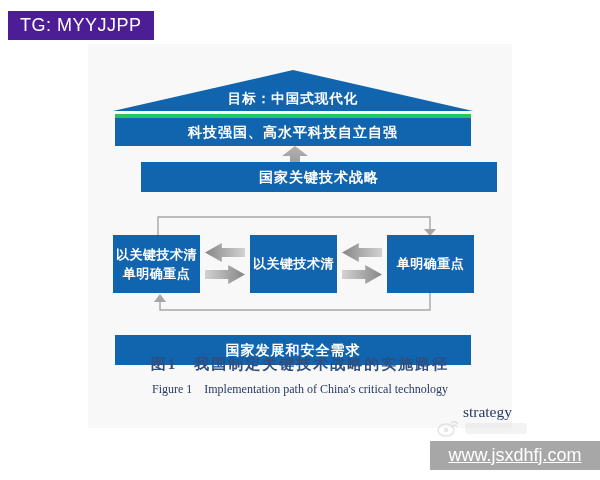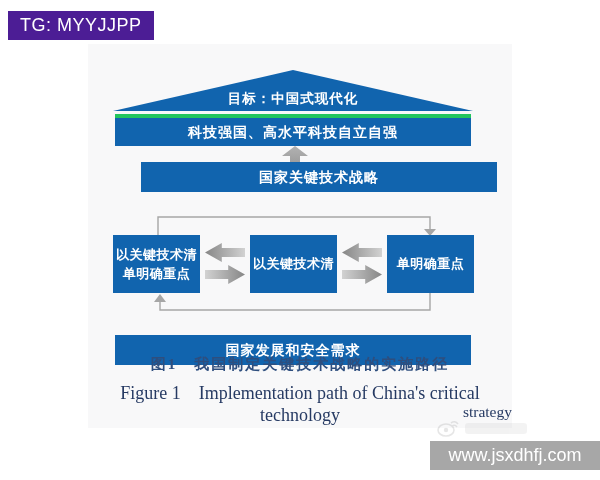--- a/index.html
+++ b/index.html
@@ -2,21 +2,21 @@
 <html><head>
 <meta charset="utf-8">
 <style>
   html,body{margin:0;padding:0;background:#ffffff;}
   .screen{position:relative;width:600px;height:480px;background:#ffffff;overflow:hidden;
           font-family:"Liberation Sans",sans-serif;}
   
   .tg-badge{position:absolute;left:8px;top:11px;height:29px;line-height:29px;
             padding:0 12px;background:#4c1d95;color:#ffffff;font-size:18px;letter-spacing:.5px;}
   .url-badge{position:absolute;left:430px;top:441px;width:170px;height:29px;line-height:29px;
-             background:#a7a7a7;color:#ffffff;font-size:18px;text-align:center;}
+             background:#a7a7a7;color:#ffffff;font-size:18px;text-align:center;text-decoration:underline;}
   .weibo-mark{position:absolute;left:437px;top:419px;width:110px;height:18px;opacity:.22;}
   .weibo-mark .blob{position:absolute;left:28px;top:4px;width:62px;height:11px;background:#c9c9c9;
                     border-radius:3px;}
   
   .panel{position:absolute;left:88px;top:44px;width:424px;height:384px;background:#f8f8f9;}
   .roof{position:absolute;left:25px;top:26px;width:360px;height:41px;background:#1164ae;
         clip-path:polygon(50% 0,100% 100%,0 100%);}
   .roof span{position:absolute;left:0;right:0;bottom:3px;text-align:center;color:#ffffff;
              font-size:13.5px;font-weight:bold;letter-spacing:1px;}
   .bar{position:absolute;left:27px;width:356px;height:30px;background:#1164ae;color:#ffffff;
@@ -31,21 +31,21 @@
   .harrow{position:absolute;width:40px;height:19px;}
   .harrow.left{clip-path:polygon(0 50%,42% 0,42% 26%,100% 26%,100% 74%,42% 74%,42% 100%);
                background:linear-gradient(90deg,#868686,#d2d2d2);}
   .harrow.right{clip-path:polygon(100% 50%,58% 0,58% 26%,0 26%,0 74%,58% 74%,58% 100%);
                 background:linear-gradient(90deg,#d2d2d2,#868686);}
   .connectors{position:absolute;left:0;top:0;width:424px;height:384px;pointer-events:none;}
   .varrow{position:absolute;left:194px;top:102px;width:26px;height:32px;}
   .cap-zh{position:absolute;left:0;right:0;top:311px;text-align:center;color:#2e4e7e;
           font-family:"Liberation Serif",serif;font-weight:bold;font-size:15px;letter-spacing:2px;}
   .cap-en{position:absolute;left:0;right:0;top:337px;text-align:center;color:#263a63;
-          font-family:"Liberation Serif",serif;font-size:18px;}
+          font-family:"Liberation Serif",serif;font-size:12px;}
   .cap-en2{position:absolute;left:0;right:0;top:359px;text-align:right;color:#263a63;
            font-family:"Liberation Serif",serif;font-size:15.5px;}
 </style>
 </head>
 <body>
 
 <div class="screen">
 
   <div class="panel">
 

